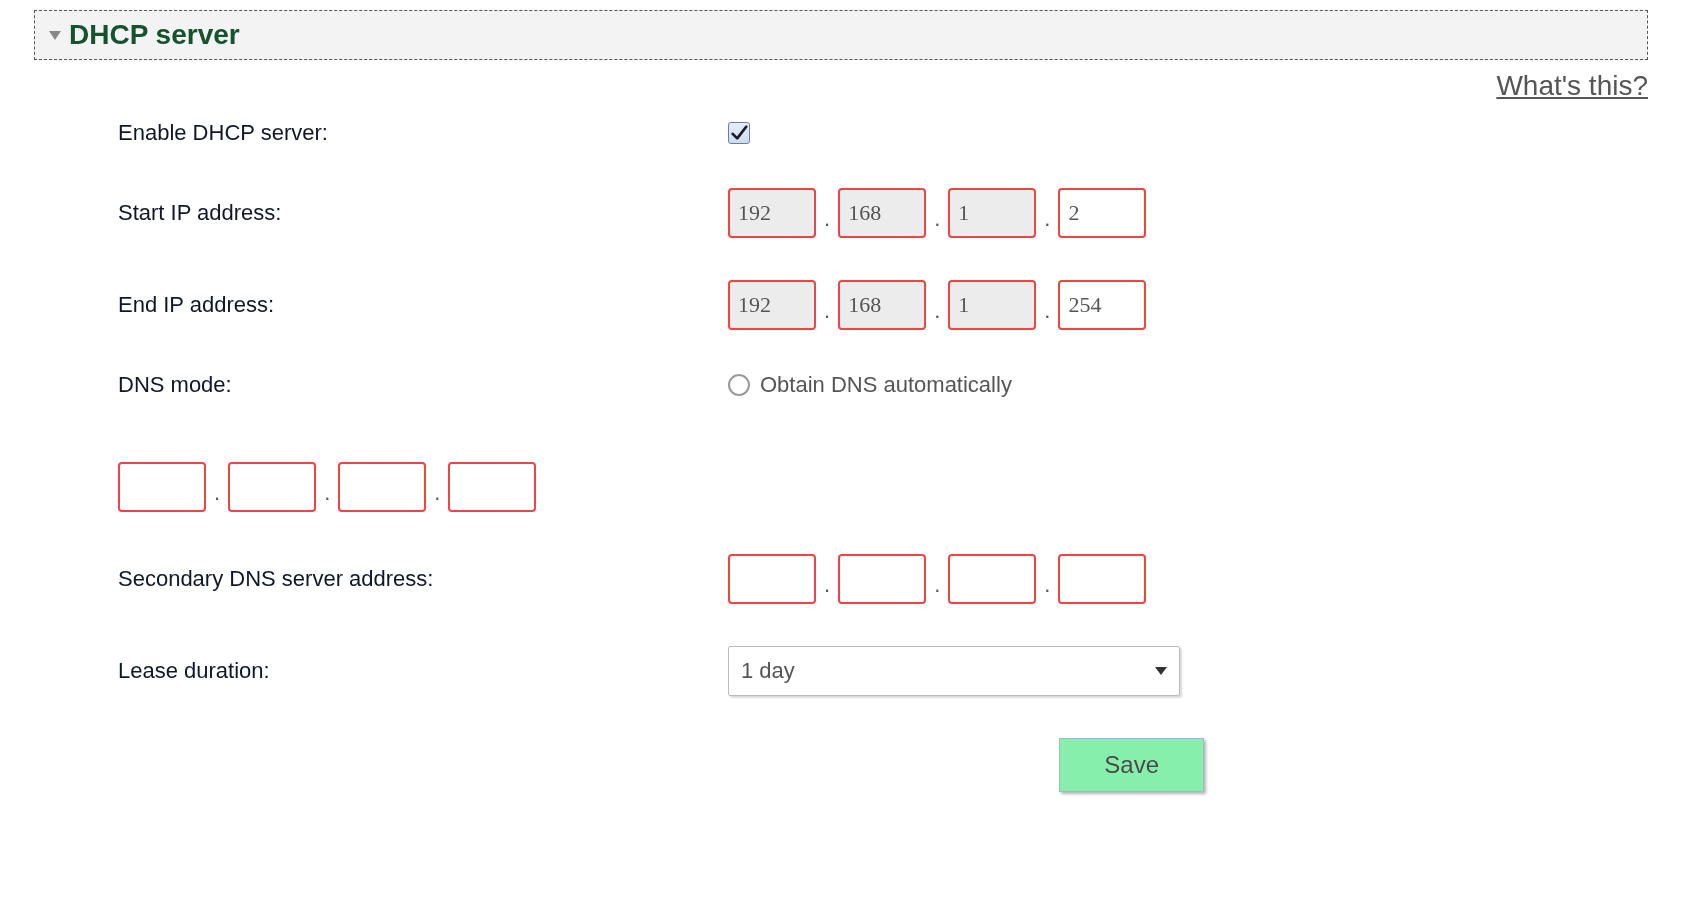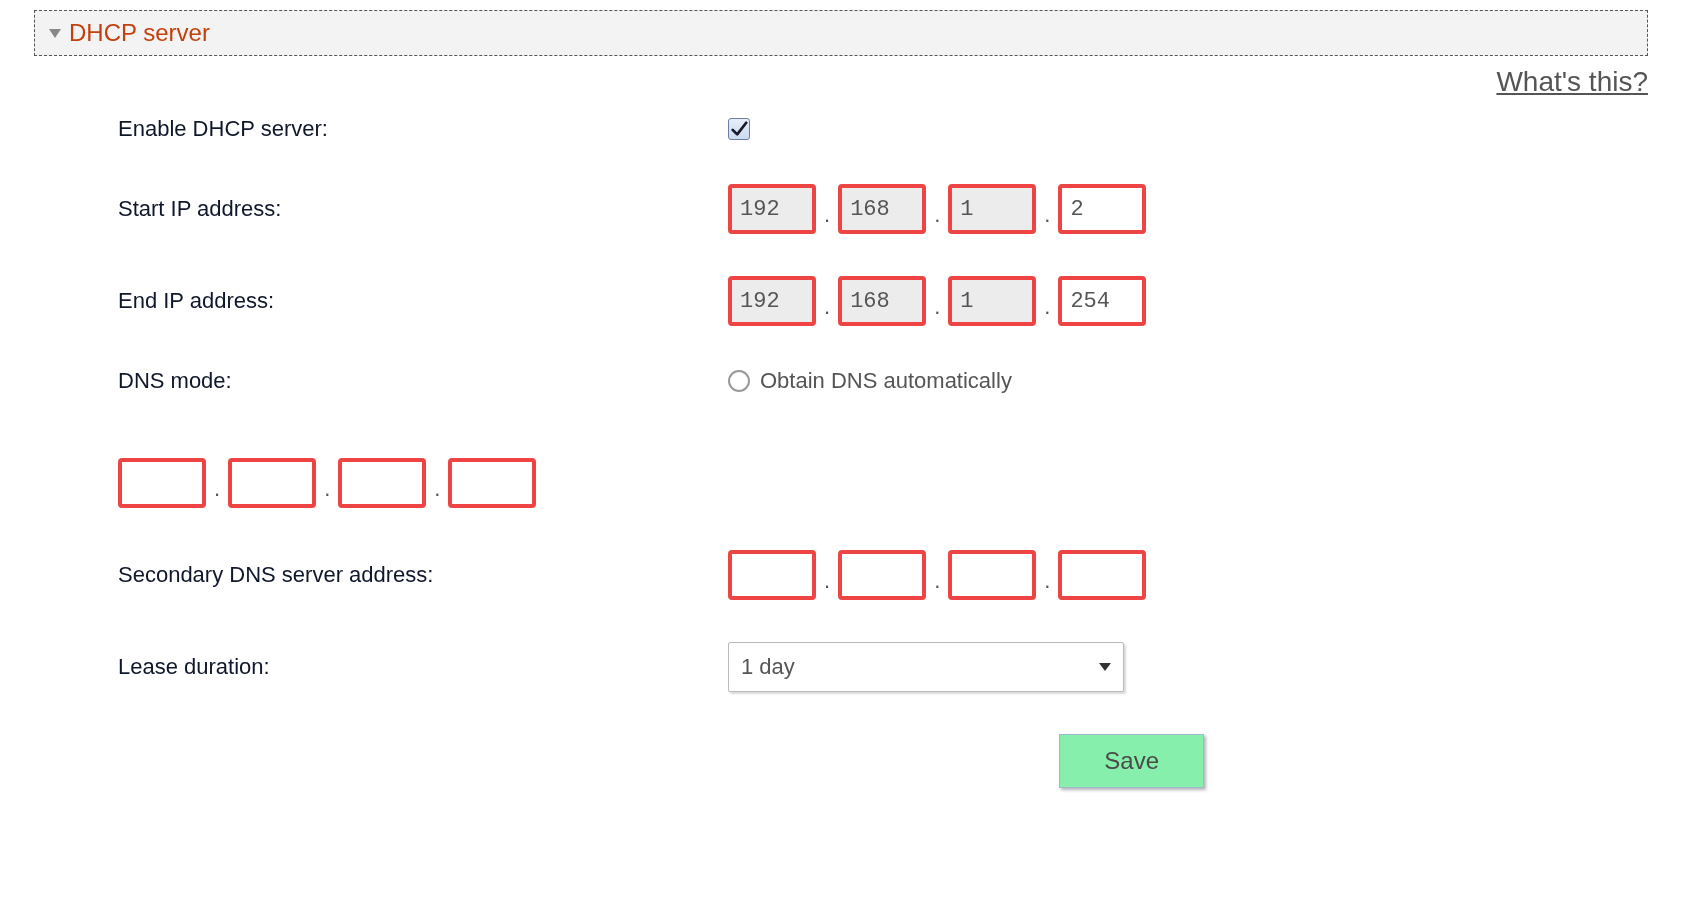--- a/index.html
+++ b/index.html
@@ -20,23 +20,23 @@
     gap: 8px;
   }
   .triangle-down {
     width: 0; height: 0;
     border-left: 6px solid transparent;
     border-right: 6px solid transparent;
     border-top: 9px solid #888;
     display: inline-block;
   }
   .section-title {
-    color: #c2410c;
-    font-size: 24px;
-    font-weight: 400;
+    color: #14532d;
+    font-size: 28px;
+    font-weight: 700;
   }
   .whats-this-row {
     text-align: right;
     padding: 10px 0 18px;
   }
   .whats-this {
     text-decoration: underline;
     color: #555;
     cursor: pointer;
     font-size: 28px;
@@ -68,27 +68,27 @@
     border-radius: 3px;
     background: linear-gradient(#e6eef8,#cddcf0);
     display: inline-flex;
     align-items: center;
     justify-content: center;
     cursor: pointer;
   }
   .checkbox svg { width: 18px; height: 18px; }
   .octet {
     width: 88px; height: 50px;
-    border: 4px solid #ef4444;
+    border: 2px solid #ef4444;
     border-radius: 4px;
     background: #fff;
     font-size: 22px;
     color: #555;
     padding: 0 8px;
-    font-family: Liberation Mono, monospace;
+    font-family: Liberation Serif, serif;
   }
   .octet.readonly {
     background: #ececec;
     color: #555;
   }
   .dot {
     color: #555;
     padding: 0 2px;
     align-self: flex-end;
     padding-bottom: 6px;
@@ -114,21 +114,21 @@
   }
   .radio-line {
     display: flex;
     align-items: center;
     gap: 10px;
     margin-bottom: 22px;
     cursor: pointer;
   }
   .radio-group { display: flex; flex-direction: row; }
   .select {
-    width: 396px; height: 50px;
+    width: 452px; height: 50px;
     border: 1px solid #bbb;
     border-radius: 2px;
     background: #fff;
     display: flex;
     align-items: center;
     justify-content: space-between;
     padding: 0 12px;
     cursor: pointer;
     box-shadow: 2px 2px 2px rgba(0,0,0,0.15);
   }

